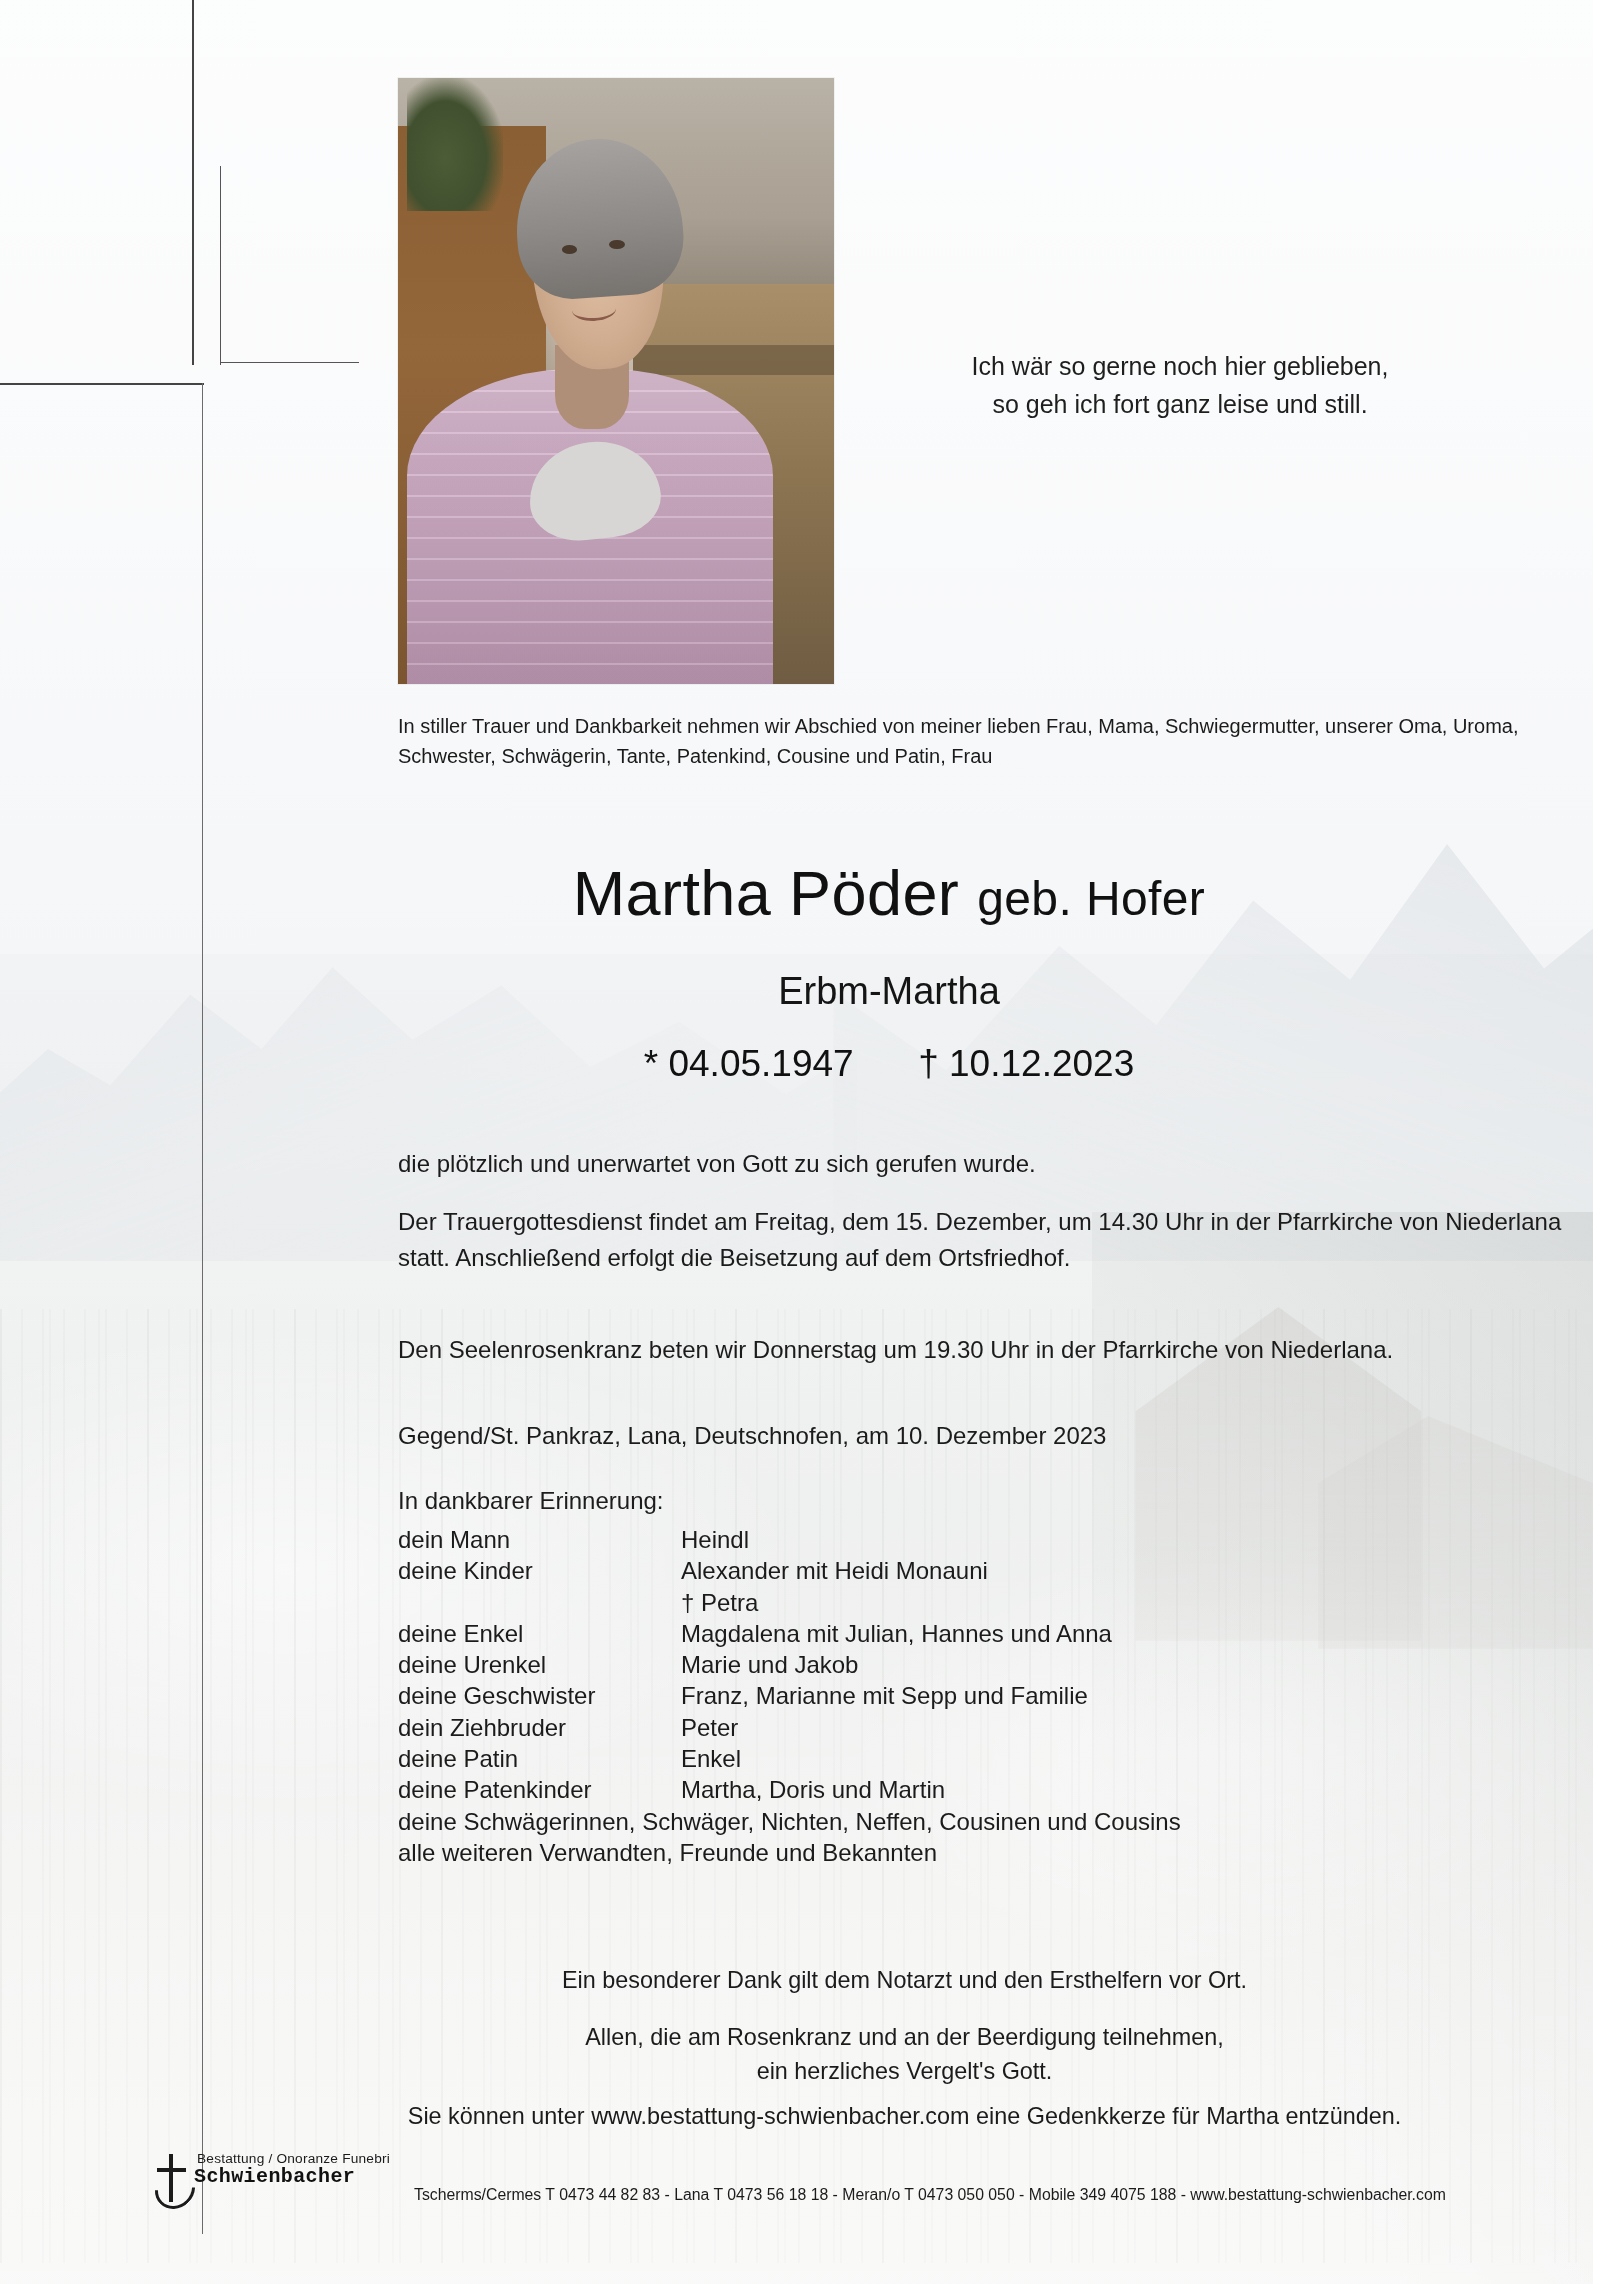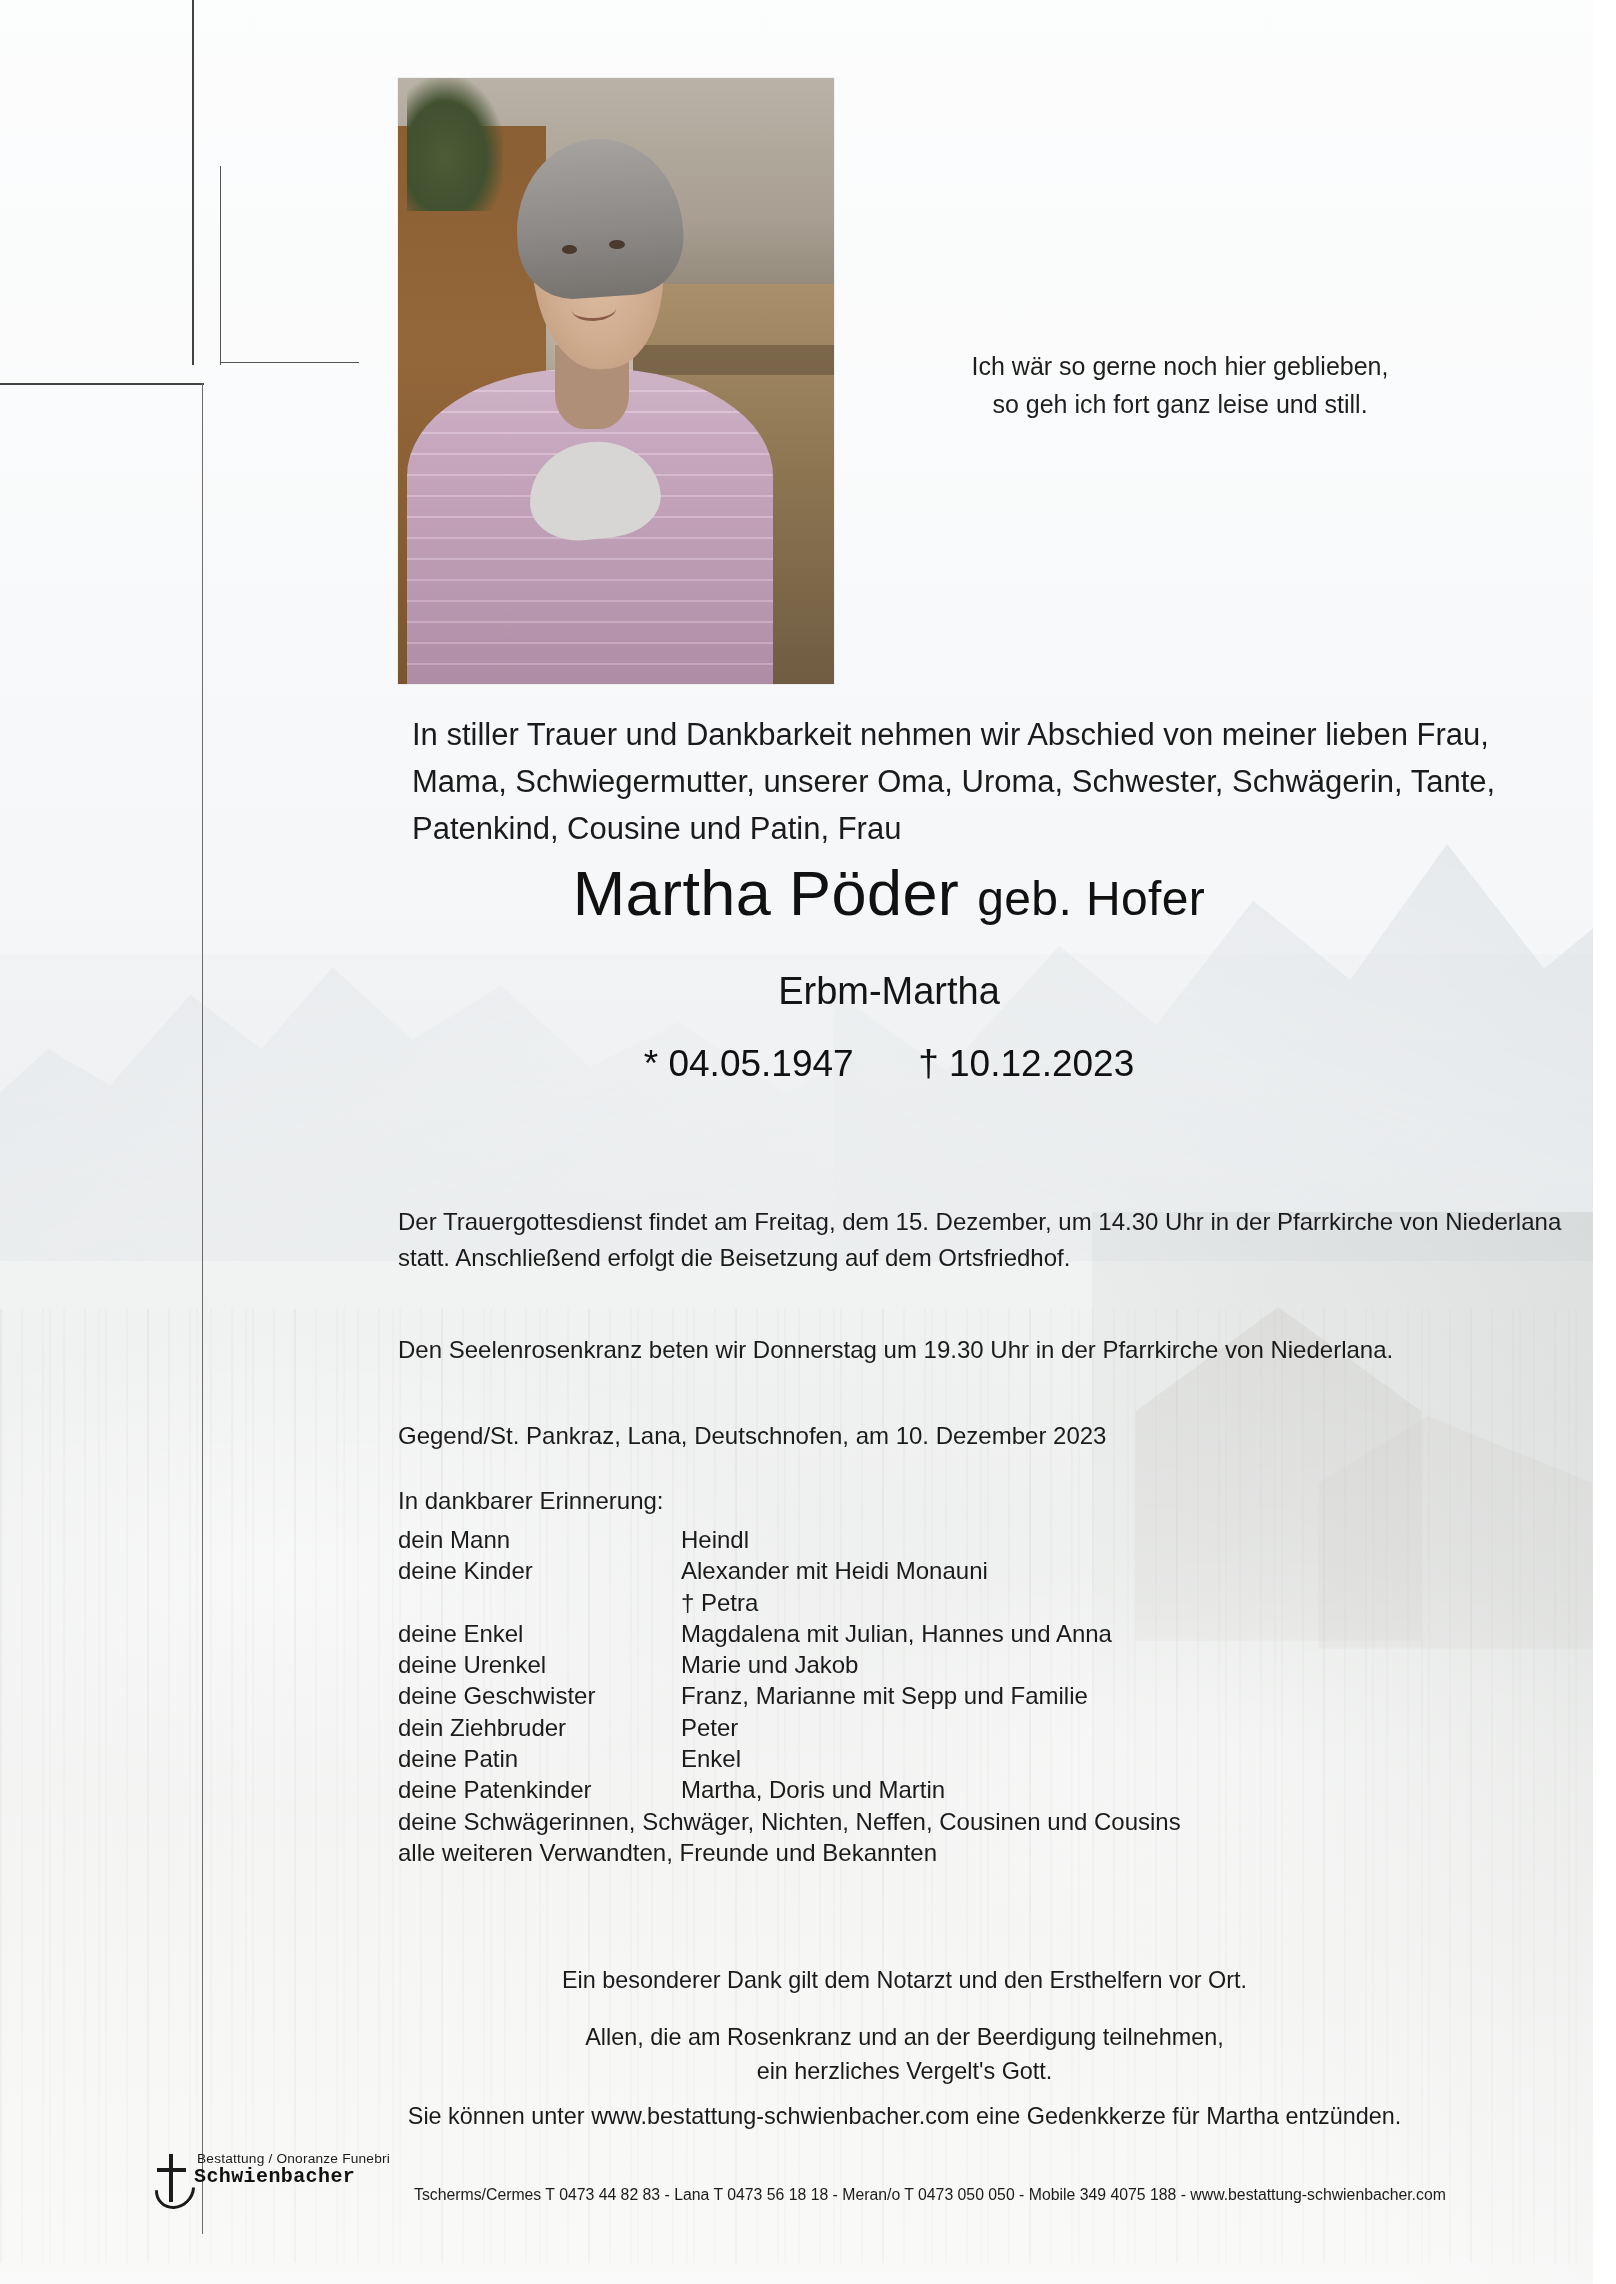--- a/index.html
+++ b/index.html
@@ -183,22 +183,22 @@
     font-family: "Liberation Sans", sans-serif;
   }
   .poem {
     left: 808px; top: 348px; width: 744px;
     text-align: center;
     font-size: 25px;
     line-height: 1.50;
     color: #1e1e1e;
   }
   .intro {
-    left: 412px; top: 711px; width: 1156px;
-    font-size: 31px;
+    left: 398px; top: 711px; width: 1156px;
+    font-size: 20px;
     line-height: 1.52;
     color: #1b1b1b;
   }
   .name {
     left: 202px; top: 857px; width: 1374px;
     text-align: center;
     font-size: 63px;
     letter-spacing: 0.4px;
     color: #111;
     font-weight: 400;
@@ -336,20 +336,21 @@
     <span>Martha Pöder</span>
     <span class="geb">geb. Hofer</span>
   </div>
   <div class="txt nickname">Erbm-Martha</div>
   <div class="txt dates">
     <span>* 04.05.1947</span>
     <span class="gap"></span>
     <span>† 10.12.2023</span>
   </div>
 
+  <div class="txt para p1">die plötzlich und unerwartet von Gott zu sich gerufen wurde.</div>
   <div class="txt para p2">Der Trauergottesdienst findet am Freitag, dem 15. Dezember,  um 14.30 Uhr in der Pfarrkirche von Niederlana statt. Anschließend erfolgt die Beisetzung auf dem Ortsfriedhof.</div>
   <div class="txt para p3">Den Seelenrosenkranz beten wir Donnerstag um 19.30 Uhr in der Pfarrkirche von Niederlana.</div>
   <div class="txt para p4">Gegend/St. Pankraz, Lana, Deutschnofen, am 10. Dezember 2023</div>
 
   <div class="txt thanks-label">In dankbarer Erinnerung:</div>
 
   <div class="family">
     <div class="fam-row">
       <div class="fam-rel">dein Mann</div>
       <div class="fam-val">Heindl</div>

